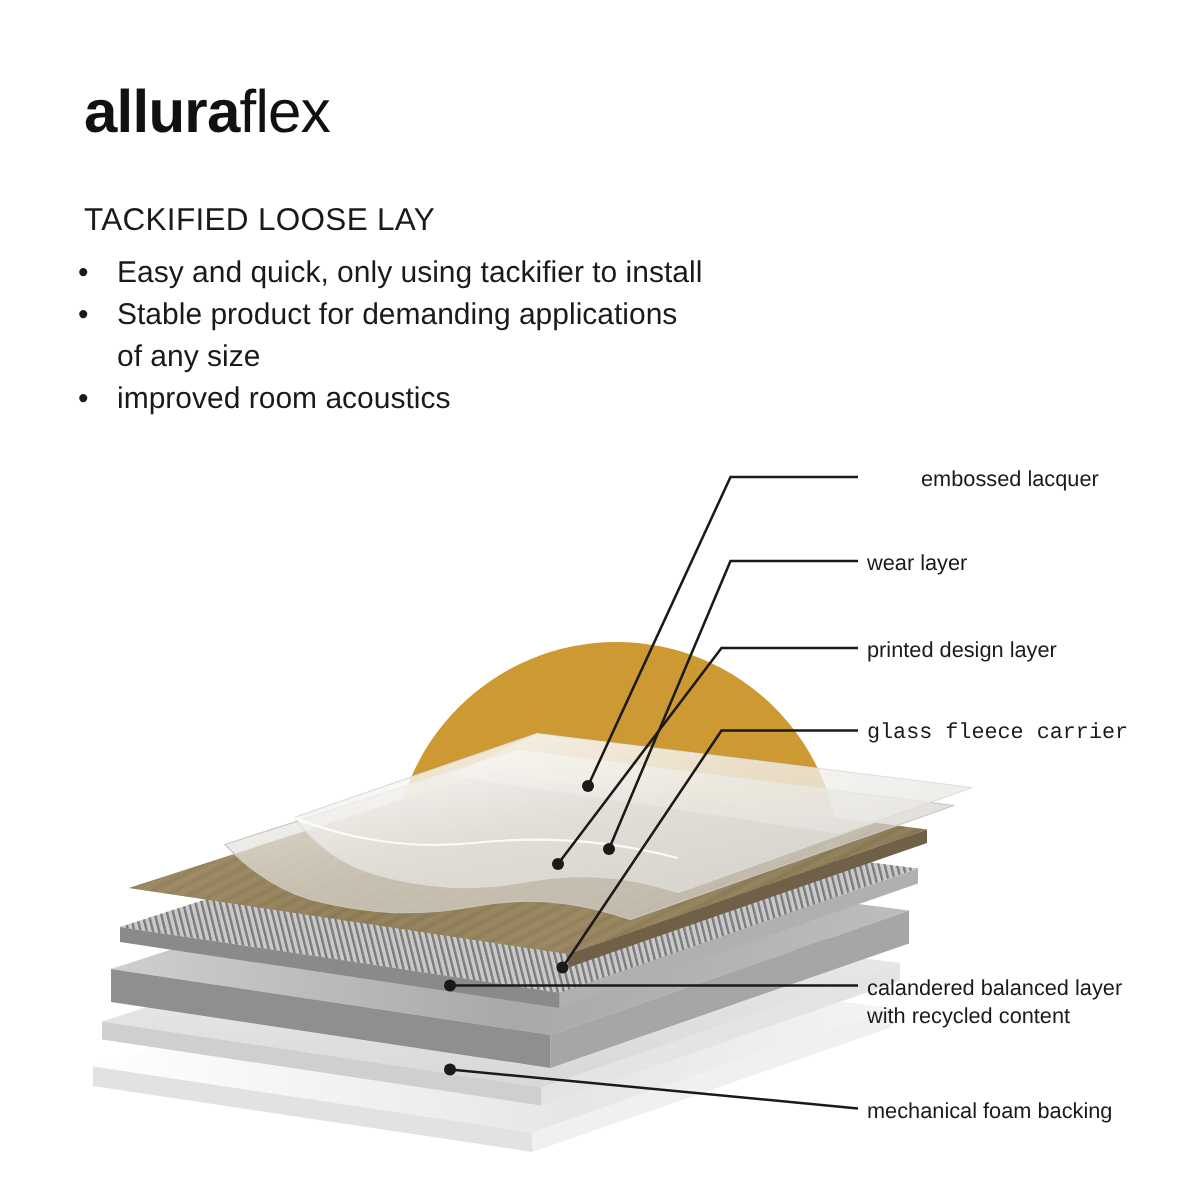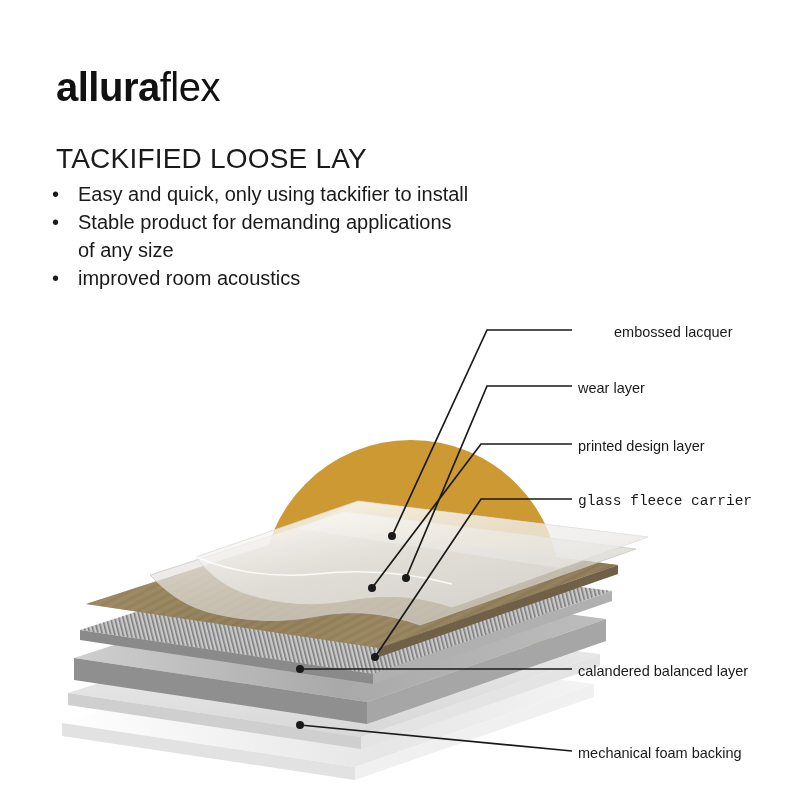--- a/index.html
+++ b/index.html
@@ -4,36 +4,36 @@
 <style>
   html,body{margin:0;padding:0;}
   body{
     width:800px;height:800px;
     background:#ffffff;
     font-family:"Liberation Sans","DejaVu Sans",sans-serif;
     color:#1a1a1a;
     overflow:hidden;
     position:relative;
   }
-  #stage{position:absolute;left:0;top:12px;width:800px;height:784px;}
+  #stage{position:absolute;left:0;top:0;width:800px;height:784px;}
 
   
   #logo{
     position:absolute;left:56px;top:52px;
     font-size:40px;line-height:46px;
     letter-spacing:-0.5px;
     white-space:nowrap;
   }
   #logo .lg-bold{font-weight:700;color:#111111;}
   #logo .lg-light{font-weight:300;color:#111111;}
 
   
   #heading{
     position:absolute;left:56px;top:134px;
-    font-size:28px;line-height:26px;
+    font-size:21px;line-height:26px;
     font-weight:400;letter-spacing:0.2px;
     color:#1a1a1a;white-space:nowrap;
   }
 
   
   #bullets{
     position:absolute;left:52px;top:168px;
     width:520px;
   }
   .bullet-row{
@@ -250,19 +250,20 @@
   <div class="callout" id="cal-printed">
     <span class="ln">printed design layer</span>
   </div>
 
   <div class="callout" id="cal-glass">
     <span class="ln">glass fleece carrier</span>
   </div>
 
   <div class="callout" id="cal-calandered">
     <span class="ln">calandered balanced layer</span>
+    <span class="ln">with recycled content</span>
   </div>
 
   <div class="callout" id="cal-foam">
     <span class="ln">mechanical foam backing</span>
   </div>
 
 </div>
 
 </body></html>

